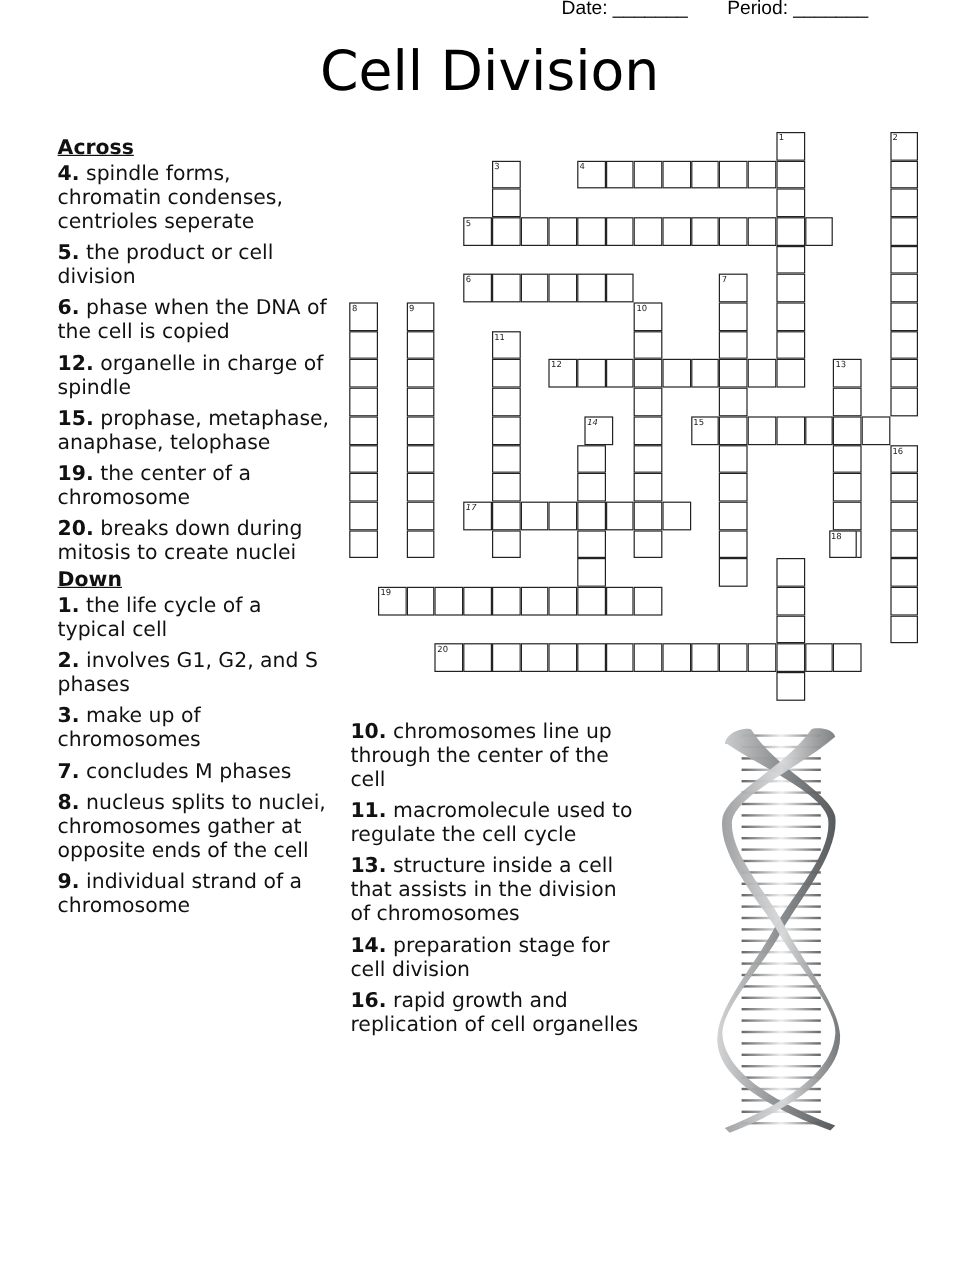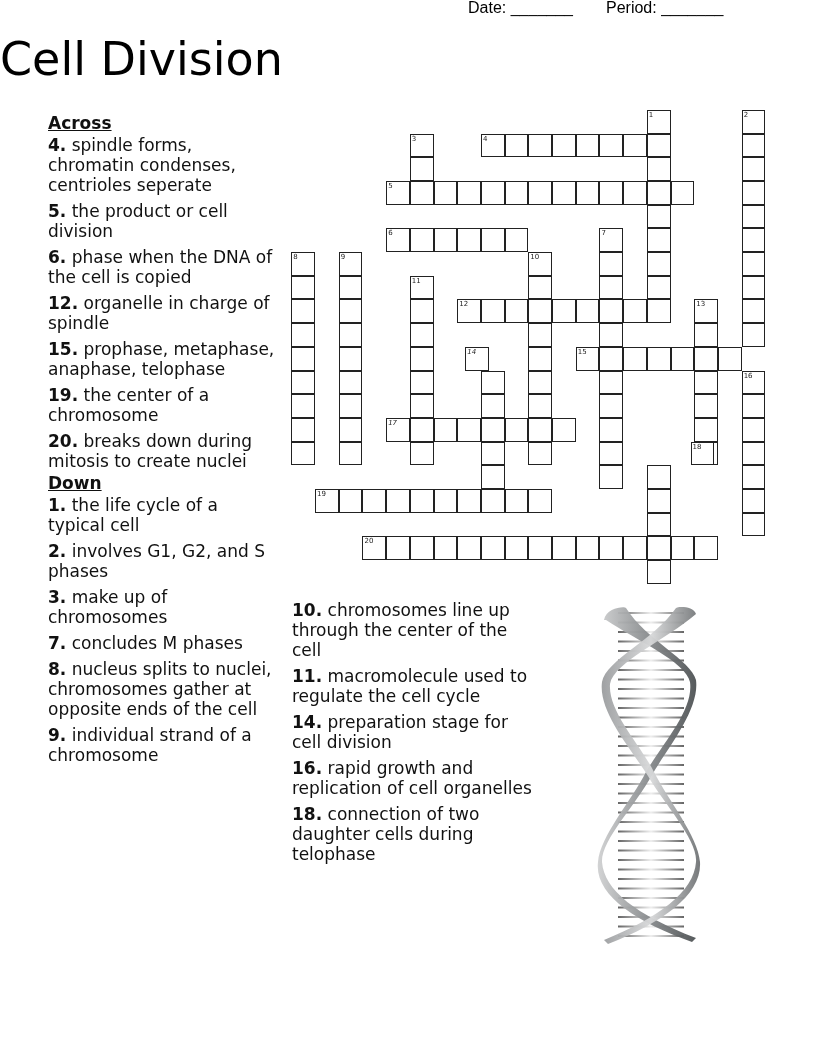--- a/index.html
+++ b/index.html
@@ -1,20 +1,20 @@
 <!DOCTYPE html>
 <html><head>
 <meta charset="utf-8">
 <style>
   html, body { margin:0; padding:0; background:#ffffff; }
   body { width:816px; height:1056px; position:relative; overflow:hidden; color:#000; }
   .header-line { position:absolute; top:0; left:48px; width:700px; height:20px;
     font-family:"Liberation Sans", sans-serif; font-size:16px; white-space:nowrap; }
   .header-line span { position:absolute; top:-1px; }
-  .title { position:absolute; top:32px; left:0; width:816px; text-align:left;
+  .title { position:absolute; top:32px; left:0; width:816px; text-align:center;
     font-family:"DejaVu Sans", sans-serif; font-size:46px; font-weight:normal; letter-spacing:0px; }
   .clues { position:absolute; font-family:"DejaVu Sans", sans-serif; font-size:17px; line-height:20px; color:#111; }
   .clue-head { font-weight:bold; text-decoration:underline; margin-bottom:2px; }
   .clue { margin-bottom:6px; }
   .clue b { font-weight:bold; }
   #grid { position:absolute; left:292px; top:110.5px; width:480px; height:500px; }
   .cell { position:absolute; width:23.7px; height:23.7px; box-sizing:border-box;
     border:1.3px solid #222; background:#fff; margin-left:-0.65px; margin-top:-0.65px; }
   .num { position:absolute; left:1px; top:0px; font-family:"DejaVu Sans", sans-serif;
     font-size:7px; line-height:8px; color:#222; }
@@ -49,23 +49,23 @@
       <div class="clue"><b>7.</b> <span>concludes M phases</span></div>
       <div class="clue"><b>8.</b> <span>nucleus splits to nuclei, chromosomes gather at opposite ends of the cell</span></div>
       <div class="clue"><b>9.</b> <span>individual strand of a chromosome</span></div>
     </div>
 </div>
 
 <div class="clues" id="col2" style="left:292px; top:600px; width:240px;">
   <div id="down-list-2">
       <div class="clue"><b>10.</b> <span>chromosomes line up through the center of the cell</span></div>
       <div class="clue"><b>11.</b> <span>macromolecule used to regulate the cell cycle</span></div>
+      <div class="clue"><b>13.</b> <span>structure inside a cell that assists in the division of chromosomes</span></div>
       <div class="clue"><b>14.</b> <span>preparation stage for cell division</span></div>
       <div class="clue"><b>16.</b> <span>rapid growth and replication of cell organelles</span></div>
-      <div class="clue"><b>18.</b> <span>connection of two daughter cells during telophase</span></div>
     </div>
 </div>
 
 <div id="grid">
     <div class="cell" style="left: 355.5px; top: 0px;">
       <span class="num">1</span>
     </div>
     <div class="cell" style="left: 355.5px; top: 23.7px;"></div>
     <div class="cell" style="left: 355.5px; top: 47.4px;"></div>
     <div class="cell" style="left: 355.5px; top: 71.1px;"></div>
@@ -187,21 +187,21 @@
     <div class="cell" style="left: 331.8px; top: 189.6px;"></div>
     <div class="cell" style="left: 402.9px; top: 189.6px;">
       <span class="num">13</span>
     </div>
     <div class="cell" style="left: 402.9px; top: 213.3px;"></div>
     <div class="cell" style="left: 402.9px; top: 237px;"></div>
     <div class="cell" style="left: 402.9px; top: 260.7px;"></div>
     <div class="cell" style="left: 402.9px; top: 284.4px;"></div>
     <div class="cell" style="left: 402.9px; top: 308.1px;"></div>
     <div class="cell" style="left: 402.9px; top: 331.8px;"></div>
-    <div class="cell" style="left: 174px; top: 237px; font-style: italic;">
+    <div class="cell" style="left: 196px; top: 237px; font-style: italic;">
       <span class="num">14</span>
     </div>
     <div class="cell" style="left: 189.6px; top: 260.7px;"></div>
     <div class="cell" style="left: 189.6px; top: 284.4px;"></div>
     <div class="cell" style="left: 189.6px; top: 308.1px;"></div>
     <div class="cell" style="left: 189.6px; top: 331.8px;"></div>
     <div class="cell" style="left: 189.6px; top: 355.5px;"></div>
     <div class="cell" style="left: 189.6px; top: 379.2px;"></div>
     <div class="cell" style="left: 284.4px; top: 237px;">
       <span class="num">15</span>

